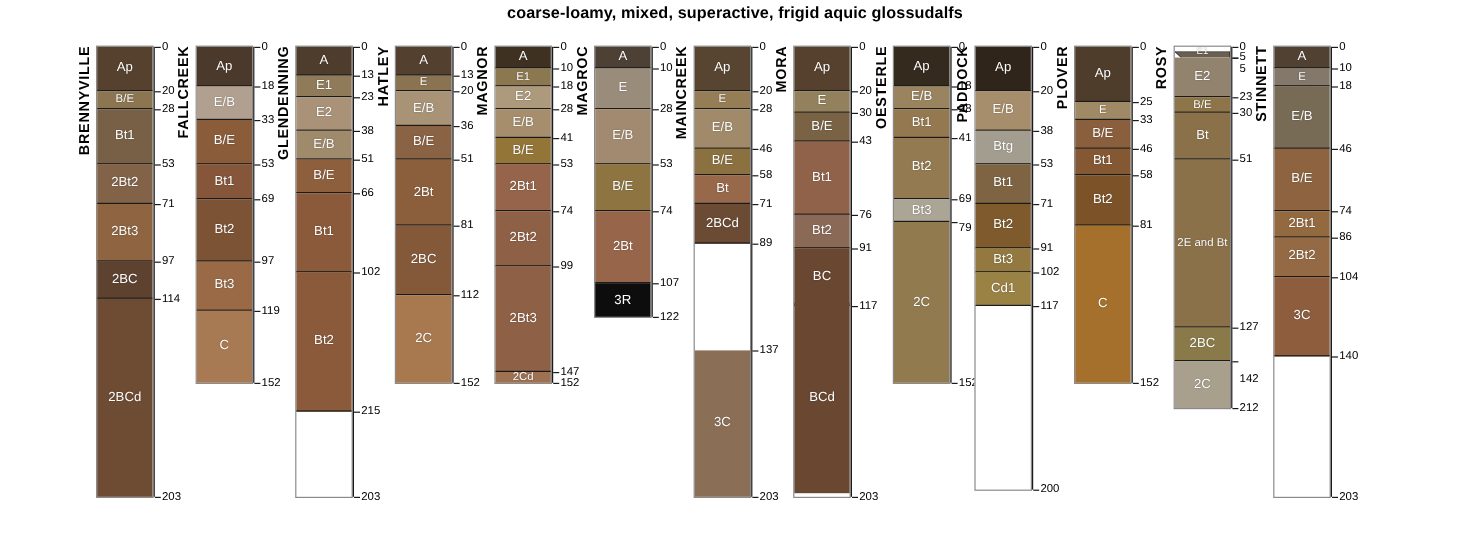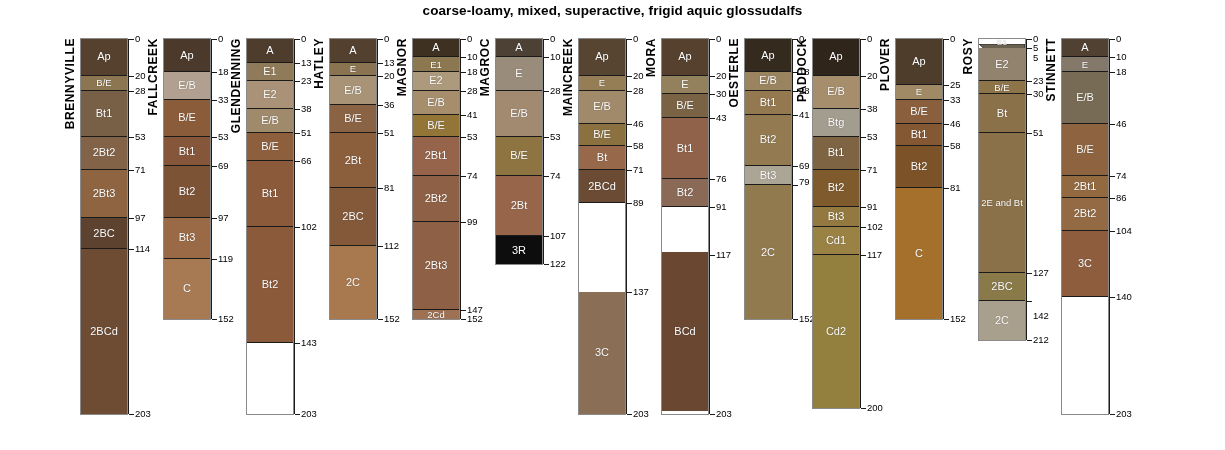--- a/index.html
+++ b/index.html
@@ -231,21 +231,21 @@
           <div class="tick-label" style="top: 42.435px;">23</div>
           <div class="tick" style="top: 70.11px;"></div>
           <div class="tick-label" style="top: 70.11px;">38</div>
           <div class="tick" style="top: 94.095px;"></div>
           <div class="tick-label" style="top: 94.095px;">51</div>
           <div class="tick" style="top: 121.77px;"></div>
           <div class="tick-label" style="top: 121.77px;">66</div>
           <div class="tick" style="top: 188.19px;"></div>
           <div class="tick-label" style="top: 188.19px;">102</div>
           <div class="tick" style="top: 304.425px;"></div>
-          <div class="tick-label" style="top: 304.425px;">143</div>
+          <div class="tick-label" style="top: 304.425px;">215</div>
           <div class="tick" style="top: 374.535px;"></div>
           <div class="tick-label" style="top: 374.535px;">203</div>
         </div>
       </div>
       <div class="profile" style="left: 329px;">
         <div class="pedon-name">HATLEY</div>
         <div class="column" style="height: 280.44px;">
           <div class="horizon" style="top: 0px; height: 23.985px; background: rgb(84, 64, 46);">
             <span class="horizon-label big">A</span>
           </div>
@@ -433,20 +433,23 @@
           </div>
           <div class="horizon" style="top: 55.35px; height: 23.985px; background: rgb(122, 99, 68);">
             <span class="horizon-label big">B/E</span>
           </div>
           <div class="horizon" style="top: 79.335px; height: 60.885px; background: rgb(145, 98, 74);">
             <span class="horizon-label big">Bt1</span>
           </div>
           <div class="horizon" style="top: 140.22px; height: 27.675px; background: rgb(138, 106, 86);">
             <span class="horizon-label big">Bt2</span>
           </div>
+          <div class="horizon" style="top: 167.895px; height: 47.97px; background: rgb(106, 71, 49);">
+            <span class="horizon-label big">BC</span>
+          </div>
           <div class="horizon last" style="top: 213px; height: 158.67px; background: rgb(106, 71, 49);">
             <span class="horizon-label big">BCd</span>
           </div>
           <div class="axis" style="height: 374.535px;"></div>
           <div class="tick" style="top: 0px;"></div>
           <div class="tick-label" style="top: 0px;">0</div>
           <div class="tick" style="top: 36.9px;"></div>
           <div class="tick-label" style="top: 36.9px;">20</div>
           <div class="tick" style="top: 55.35px;"></div>
           <div class="tick-label" style="top: 55.35px;">30</div>
@@ -488,21 +491,21 @@
           <div class="tick-label" style="top: 0px;">0</div>
           <div class="tick" style="top: 33.21px;"></div>
           <div class="tick-label" style="top: 33.21px;">18</div>
           <div class="tick" style="top: 51.66px;"></div>
           <div class="tick-label" style="top: 51.66px;">28</div>
           <div class="tick" style="top: 75.645px;"></div>
           <div class="tick-label" style="top: 75.645px;">41</div>
           <div class="tick" style="top: 127.305px;"></div>
           <div class="tick-label" style="top: 127.305px;">69</div>
           <div class="tick" style="top: 145.755px;"></div>
-          <div class="tick-label" style="top: 143px;">79</div>
+          <div class="tick-label" style="top: 151px;">79</div>
           <div class="tick" style="top: 280.44px;"></div>
           <div class="tick-label" style="top: 280.44px;">152</div>
         </div>
       </div>
       <div class="profile" style="left: 812px;">
         <div class="pedon-name">PADDOCK</div>
         <div class="column" style="height: 369px;">
           <div class="horizon" style="top: 0px; height: 36.9px; background: rgb(48, 37, 26);">
             <span class="horizon-label big">Ap</span>
           </div>
@@ -516,23 +519,20 @@
             <span class="horizon-label big">Bt1</span>
           </div>
           <div class="horizon" style="top: 130.995px; height: 36.9px; background: rgb(126, 90, 44);">
             <span class="horizon-label big">Bt2</span>
           </div>
           <div class="horizon" style="top: 167.895px; height: 20.295px; background: rgb(147, 121, 63);">
             <span class="horizon-label big">Bt3</span>
           </div>
           <div class="horizon" style="top: 188.19px; height: 27.675px; background: rgb(154, 130, 69);">
             <span class="horizon-label big">Cd1</span>
-          </div>
-          <div class="horizon last" style="top: 215.865px; height: 153.135px; background: rgb(147, 128, 63);">
-            <span class="horizon-label big">Cd2</span>
           </div>
           <div class="axis" style="height: 369px;"></div>
           <div class="tick" style="top: 0px;"></div>
           <div class="tick-label" style="top: 0px;">0</div>
           <div class="tick" style="top: 36.9px;"></div>
           <div class="tick-label" style="top: 36.9px;">20</div>
           <div class="tick" style="top: 70.11px;"></div>
           <div class="tick-label" style="top: 70.11px;">38</div>
           <div class="tick" style="top: 97.785px;"></div>
           <div class="tick-label" style="top: 97.785px;">53</div>

